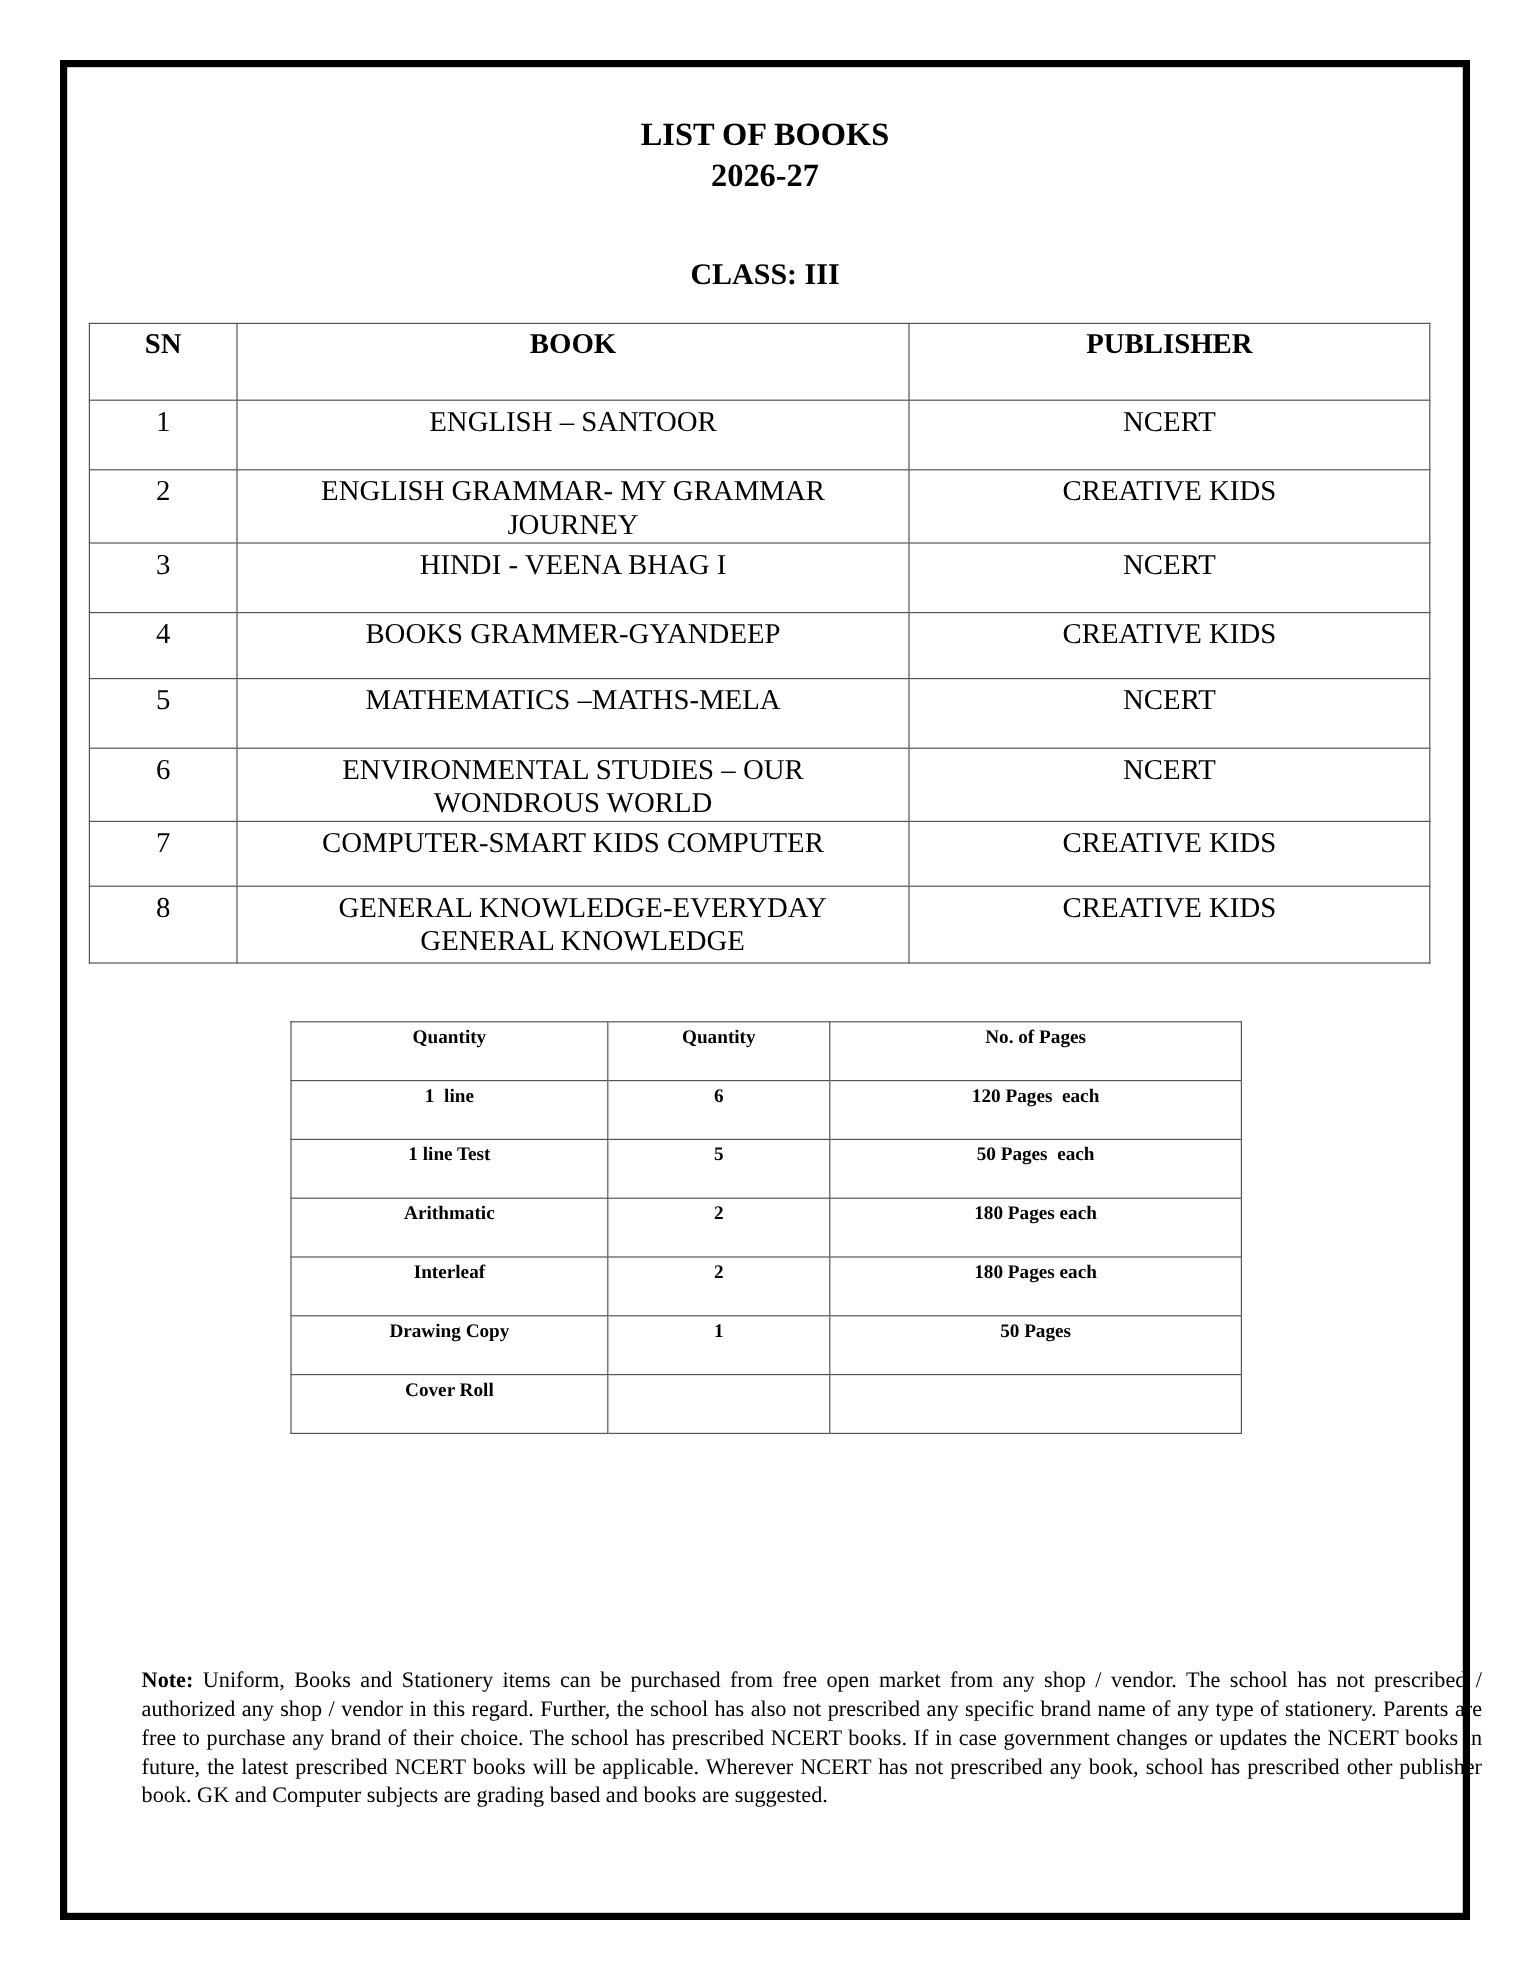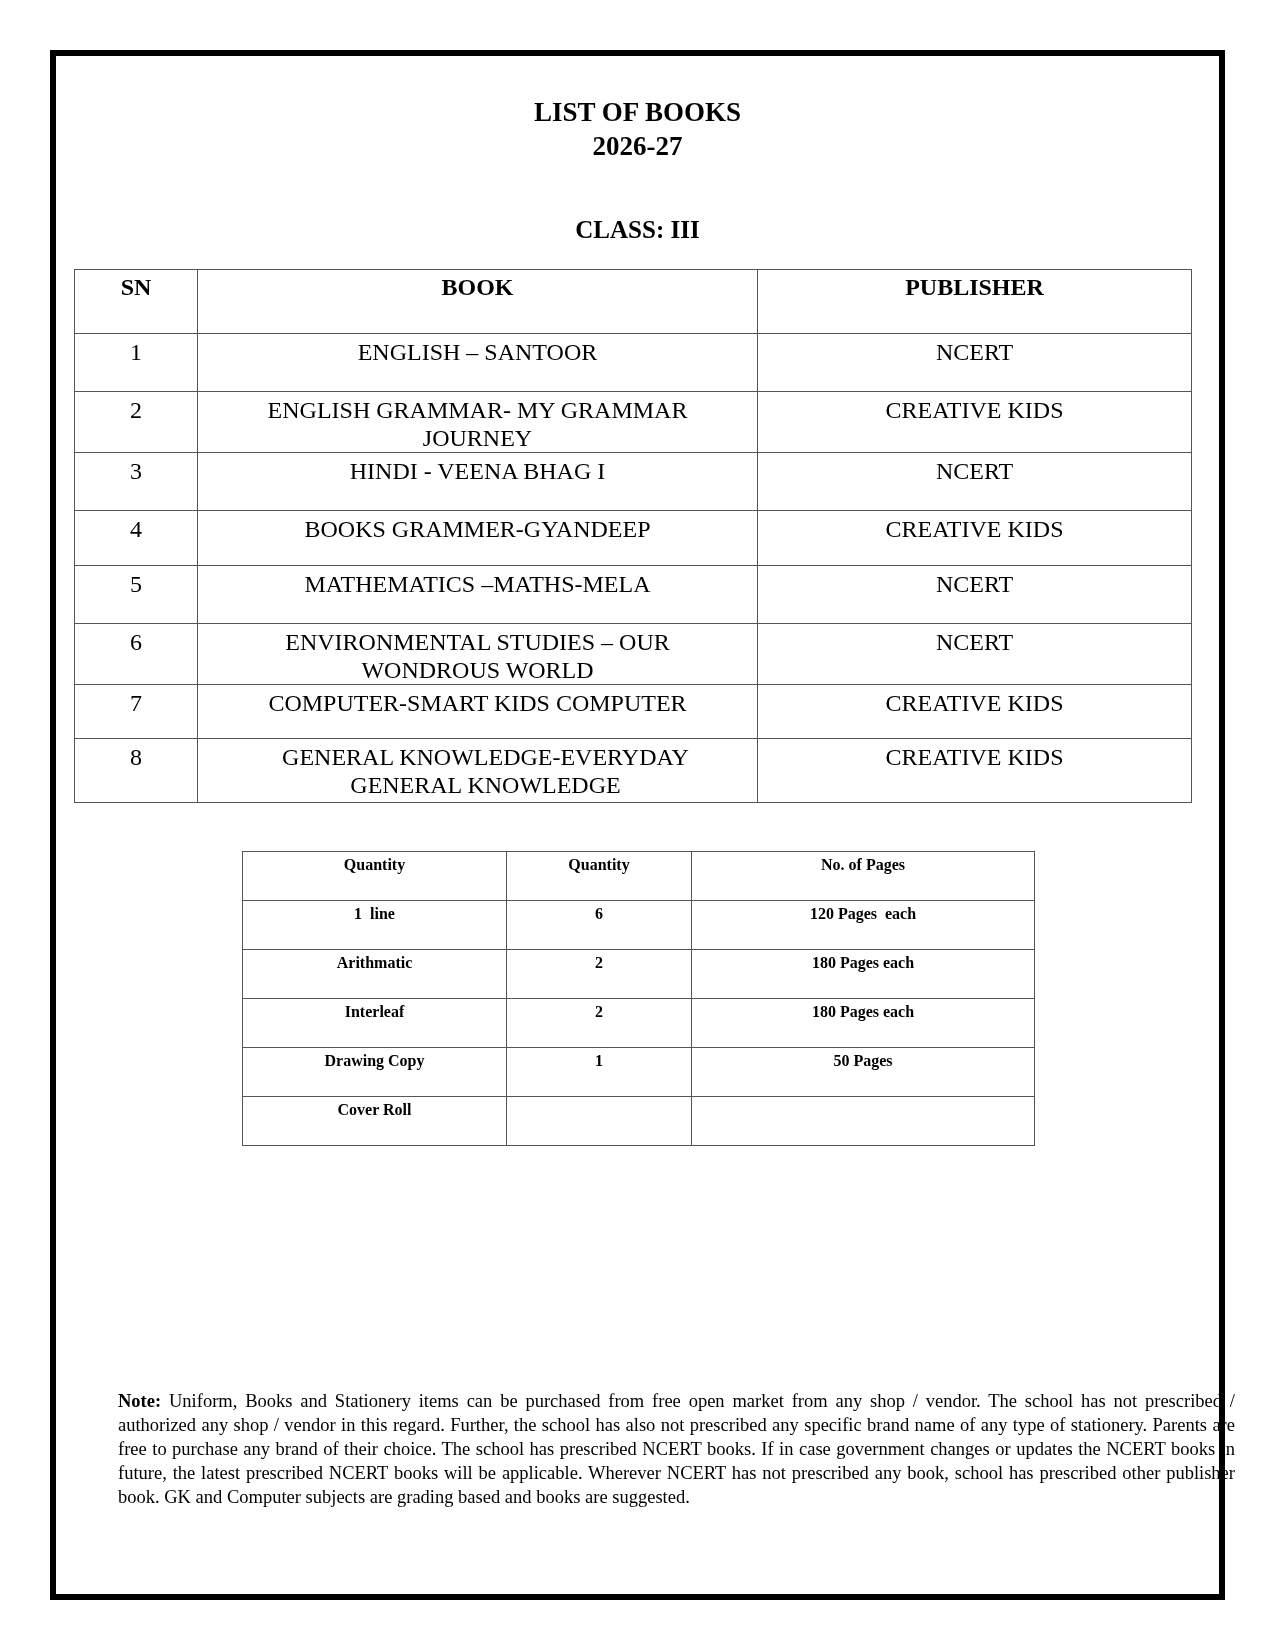--- a/index.html
+++ b/index.html
@@ -112,20 +112,25 @@
       <th>No. of Pages</th>
     </tr>
   </thead>
   <tbody>
     <tr>
       <td style="white-space:pre;">1  line</td>
       <td>6</td>
       <td style="white-space:pre;">120 Pages  each</td>
     </tr>
     <tr>
+      <td>1 line Test</td>
+      <td>5</td>
+      <td style="white-space:pre;">50 Pages  each</td>
+    </tr>
+    <tr>
       <td>Arithmatic</td>
       <td>2</td>
       <td>180 Pages each</td>
     </tr>
     <tr>
       <td>Interleaf</td>
       <td>2</td>
       <td>180 Pages each</td>
     </tr>
     <tr>

